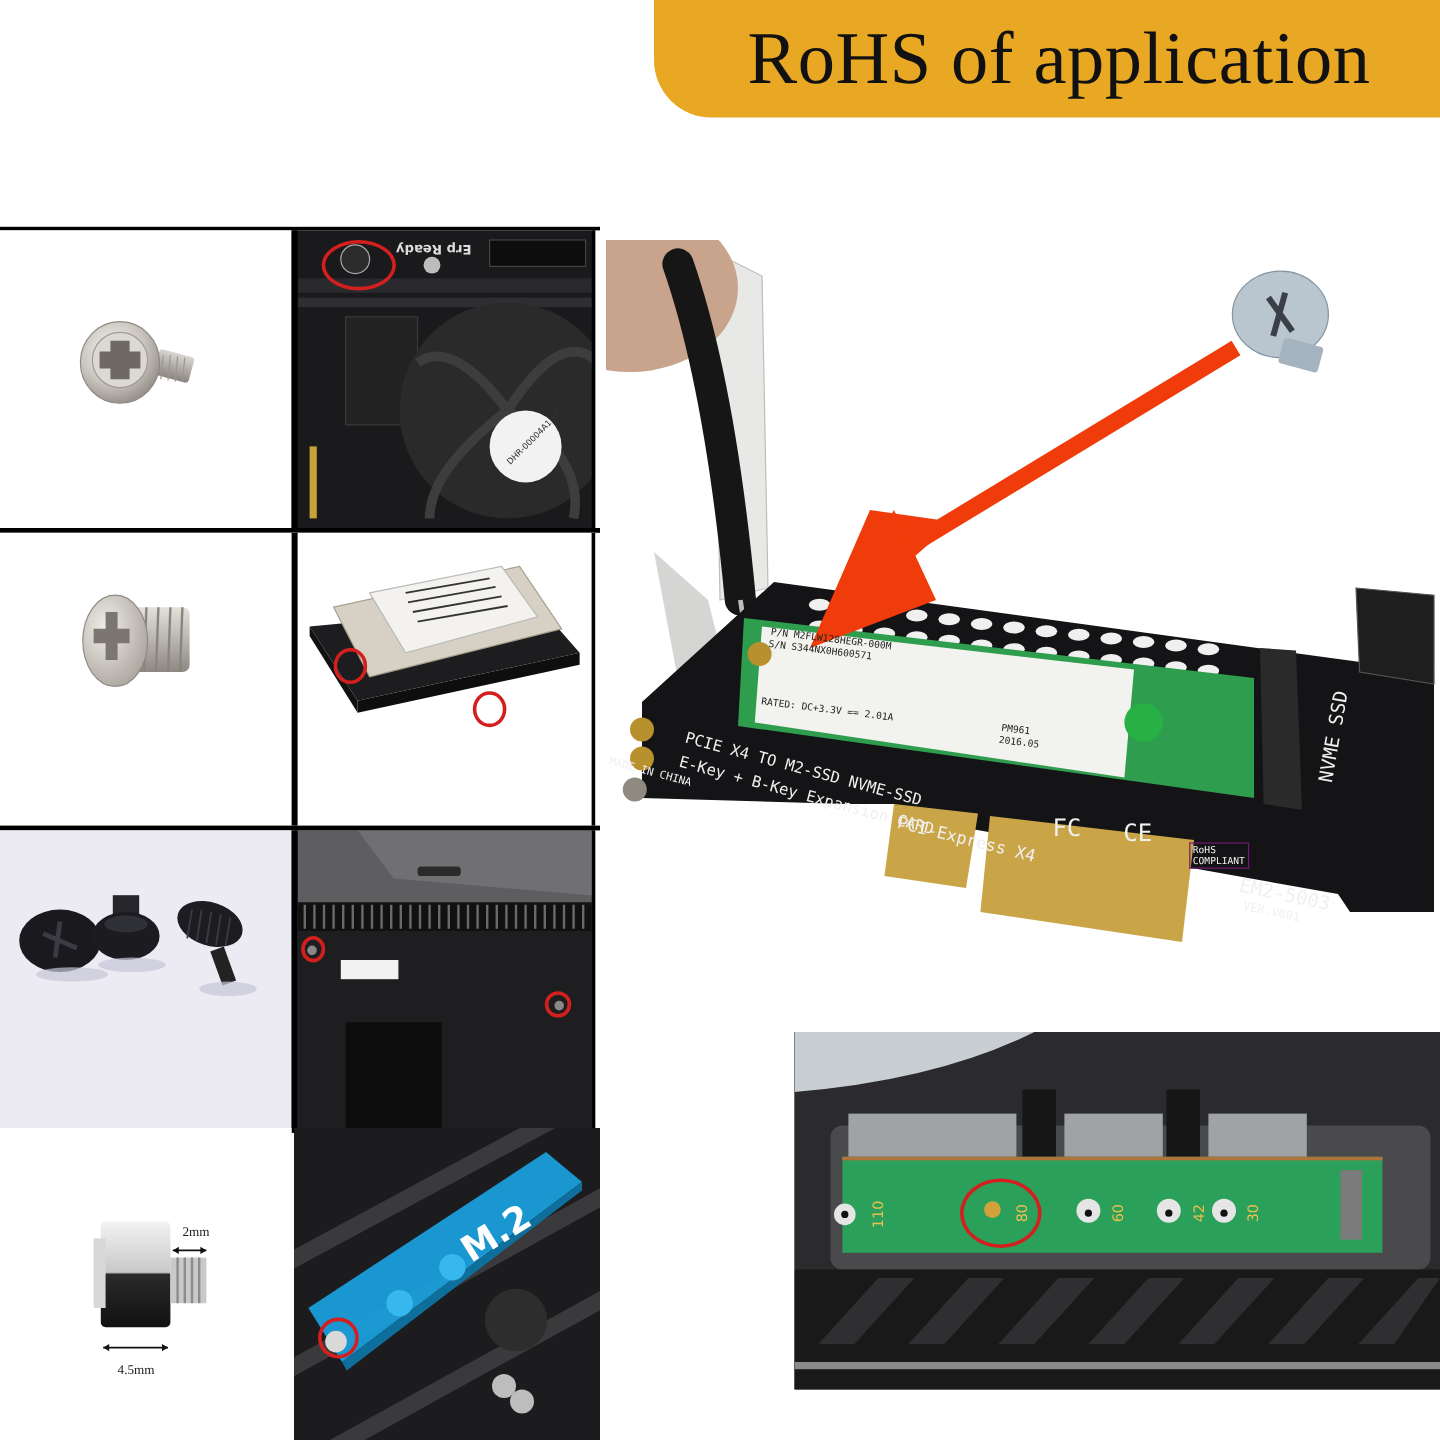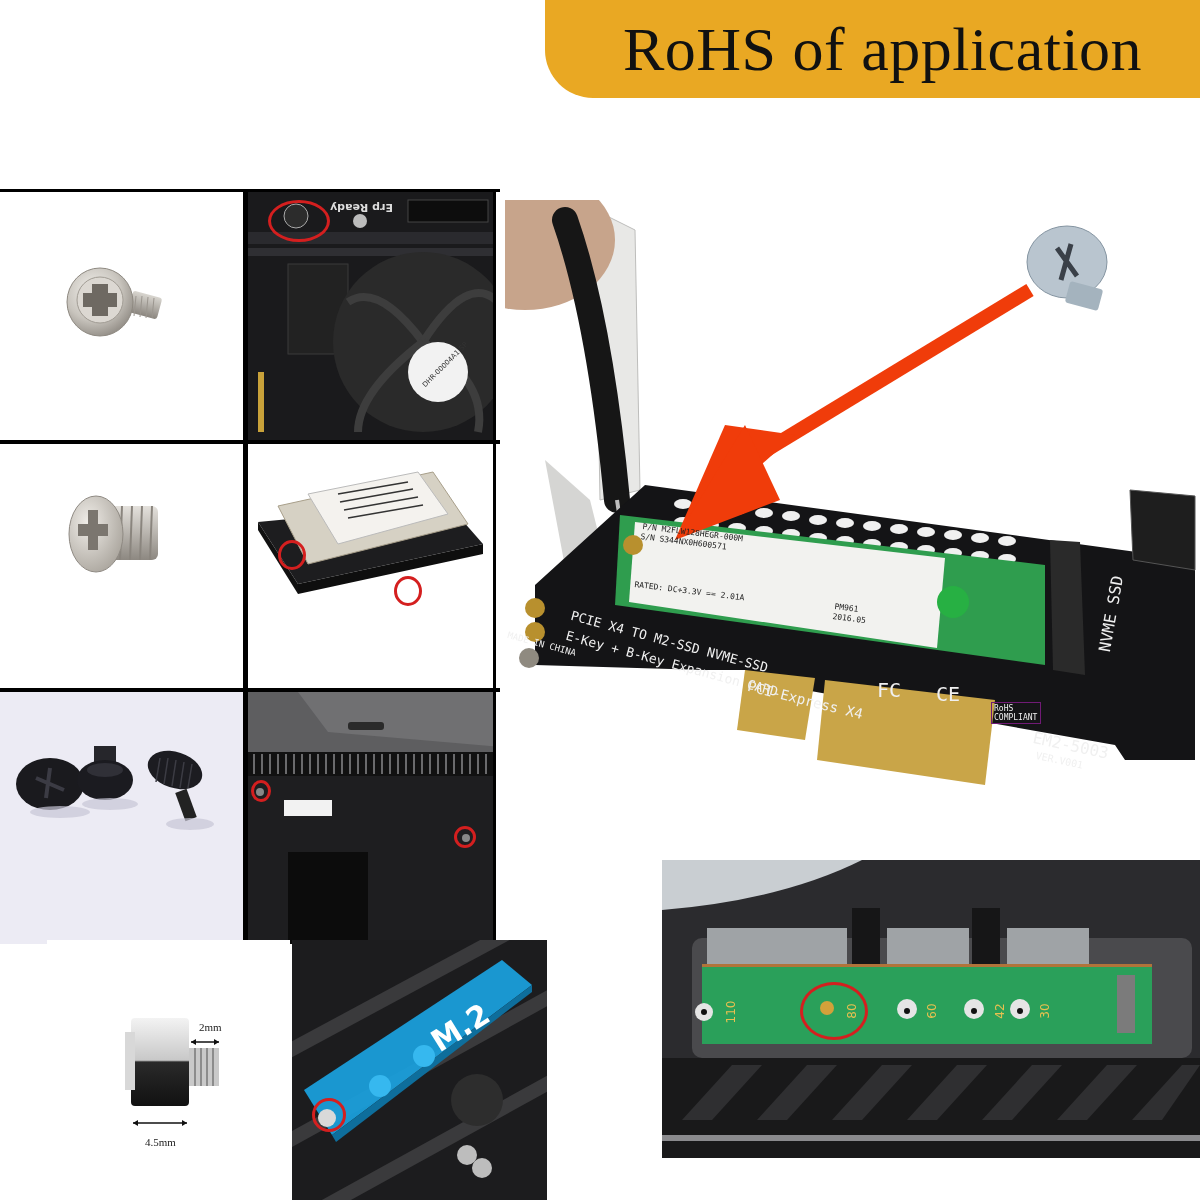--- a/index.html
+++ b/index.html
@@ -217,21 +217,21 @@
         <rect x="40" y="160" width="80" height="92" fill="#0c0c0c"></rect>
         <circle cx="12" cy="100" r="4" fill="#888"></circle>
         <circle cx="218" cy="146" r="4" fill="#888"></circle>
       </svg>
       <div class="ring" style="left:3px;top:88px;width:20px;height:22px;"></div>
       <div class="ring" style="left:206px;top:134px;width:22px;height:22px;"></div>
     </div>
   </div>
 </div>
 
-<div style="position:absolute;left:0;top:940px;width:500px;height:260px;margin-left:47px;">
+<div style="position:absolute;left:0;top:940px;width:500px;height:260px;">
   <div style="position:absolute;left:0;top:0;width:243px;height:260px;background:#fff;">
     <svg width="243" height="260">
       <defs>
         <linearGradient id="hx" x1="0" x2="0" y1="0" y2="1">
           <stop offset="0" stop-color="#f3f3f3"></stop>
             <stop offset="0.48" stop-color="#c8c8c8"></stop>
           <stop offset="0.5" stop-color="#2a2a2a"></stop>
             <stop offset="1" stop-color="#111"></stop>
         </linearGradient>
       </defs>

